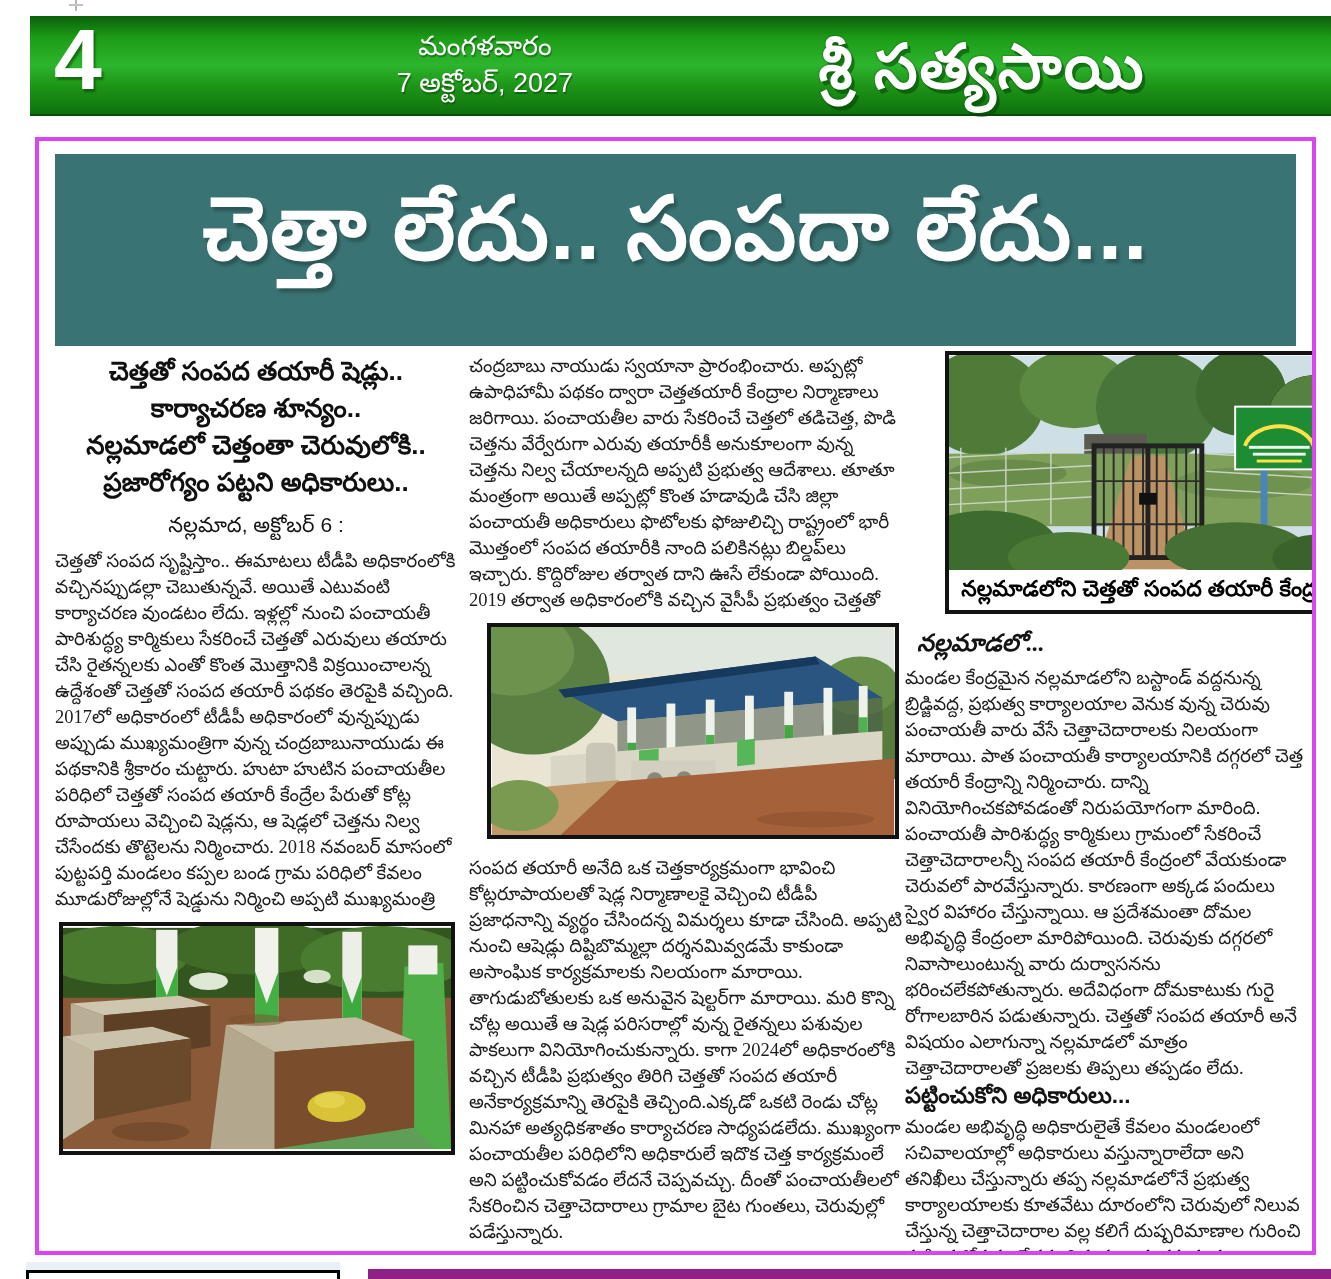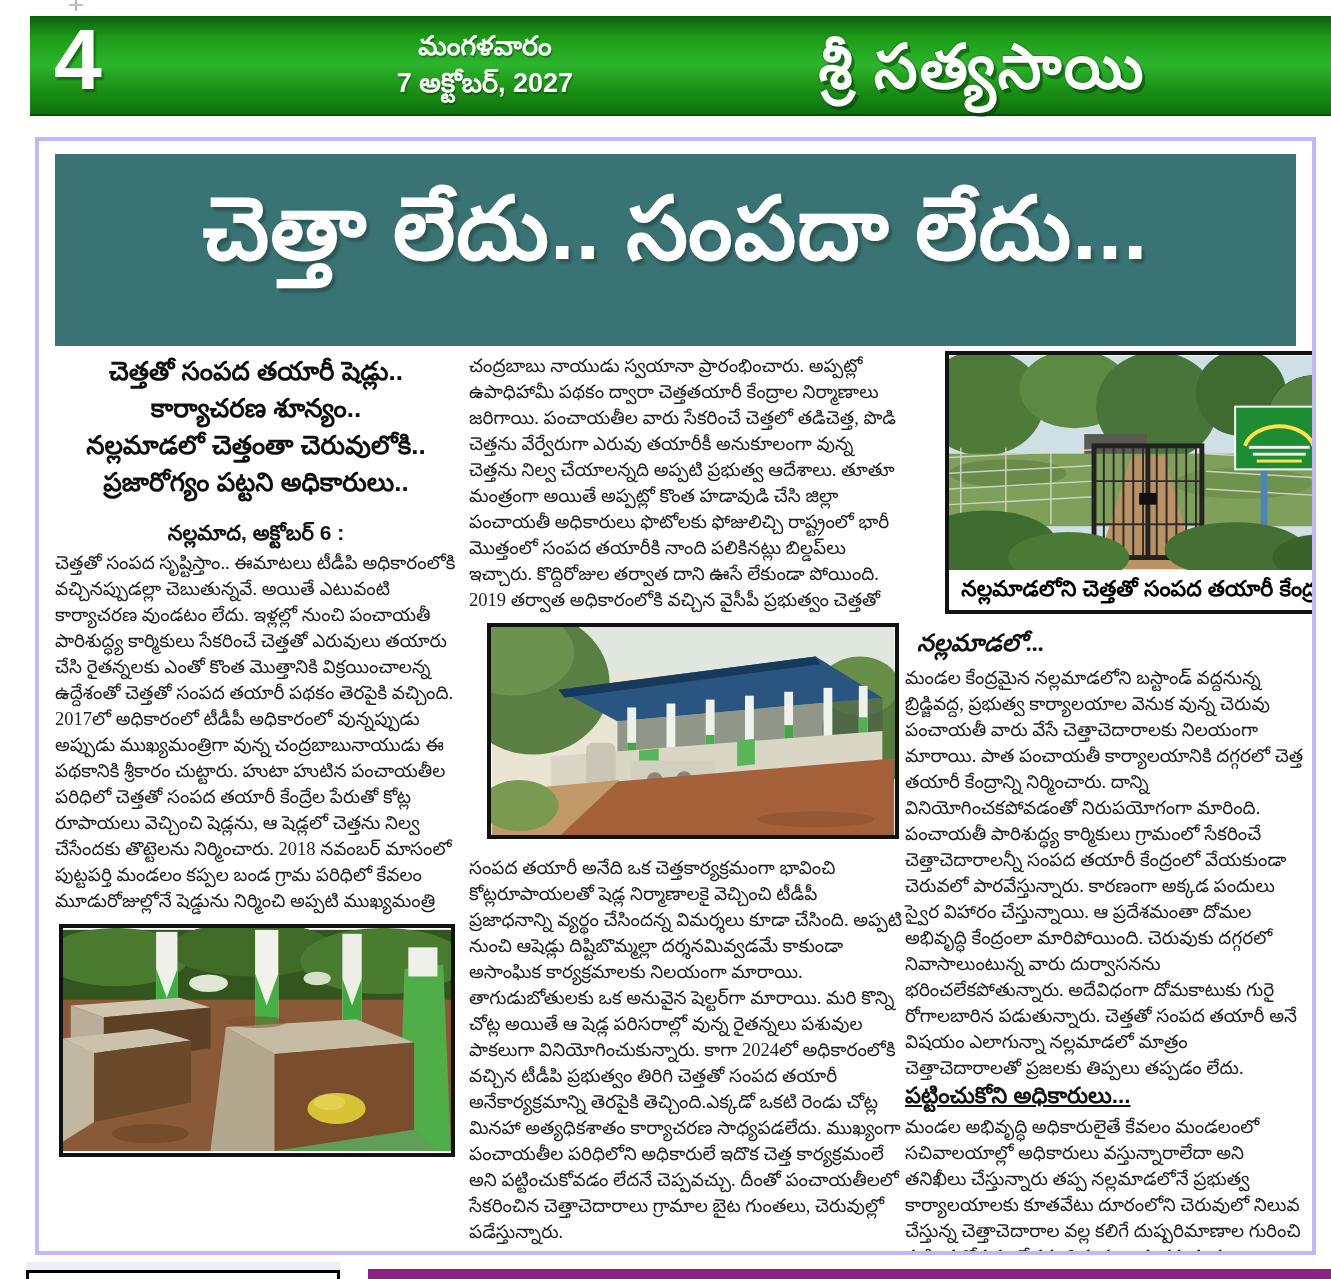--- a/index.html
+++ b/index.html
@@ -10,52 +10,52 @@
   .crop-v{position:absolute;left:75px;top:0;width:2px;height:11px;background:#b5b5b5;}
   .crop-h{position:absolute;left:69px;top:4px;width:14px;height:2px;background:#c2c2c2;}
 
   
   #header-bar{position:absolute;left:30px;top:16px;width:1301px;height:98px;
     background:linear-gradient(180deg,#0a5f0a 0%,#1d9c17 22%,#2db52d 50%,#1d9417 72%,#0e720e 100%);
     border-bottom:2px solid #0a4d0a;}
   #page-number{position:absolute;left:24px;top:-6px;font-size:86px;font-weight:900;color:#fff;
     text-shadow:2px 3px 2px rgba(0,40,0,.45);line-height:98px;}
   #date-block{position:absolute;left:240px;top:12px;width:430px;text-align:center;color:#fff;
-    font-weight:700;font-size:27px;line-height:37px;text-shadow:1px 2px 1px rgba(0,40,0,.4);}
+    font-weight:400;font-size:27px;line-height:37px;text-shadow:1px 2px 1px rgba(0,40,0,.4);}
   #masthead{position:absolute;left:622px;top:8px;width:660px;text-align:center;color:#fff;
     font-weight:800;font-size:62px;line-height:86px;letter-spacing:2px;
     text-shadow:3px 4px 0 rgba(0,60,0,.5),0 0 2px #0a4d0a;}
 
   
   #article-box{position:absolute;left:35px;top:137px;width:1273px;height:1110px;
-    border:4px solid #c4b5fd;background:#fff;overflow:hidden;}
+    border:4px solid #d946ef;background:#fff;overflow:hidden;}
 
   
   #banner{position:absolute;left:16px;top:13px;width:1241px;height:192px;background:#3a7373;overflow:hidden;}
   #banner .headline{margin:0;text-align:center;color:#ffffff;font-weight:800;font-size:88px;
     line-height:150px;white-space:nowrap;letter-spacing:1px;text-shadow:3px 4px 3px rgba(0,0,0,.25);}
 
   .col{position:absolute;top:212px;}
   #col1{left:16px;width:402px;}
   #col2{left:430px;width:434px;}
   #col3{left:866px;width:400px;top:210px;}
 
   .lead-lines{font-weight:700;font-size:26px;line-height:37px;text-align:center;color:#101010;}
-  .dateline{margin-top:20px;text-align:center;font-weight:700;font-size:21px;}
-  .body-para{margin-top:0;font-size:18.5px;line-height:26px;text-align:left;color:#1c1c1c;
+  .dateline{margin-top:12px;text-align:center;font-weight:400;font-size:21px;}
+  .body-para{margin-top:6px;font-size:18.5px;line-height:26px;text-align:left;color:#1c1c1c;
     font-family:"Liberation Serif",serif;}
 
   .photo-fig{border:4px solid #121212;background:#fff;margin-top:10px;box-sizing:border-box;}
   .photo-fig svg{display:block;width:100%;}
   .photo-caption{text-align:center;font-weight:700;font-size:22px;line-height:26px;padding:6px 4px 8px 4px;
     background:#fff;color:#000;}
 
   #col2 .photo-fig{margin-left:18px;width:412px;}
   .subhead-italic{font-weight:700;font-style:italic;font-size:24px;margin:10px 0 2px 12px;font-family:Liberation Serif, serif;}
-  .subhead-bold{font-weight:700;font-size:22.5px;margin:2px 0 0 0;text-decoration:underline;}
+  .subhead-bold{font-weight:700;font-size:22.5px;margin:2px 0 0 0;}
 
   
   #next-box-strip{position:absolute;left:26px;top:1262px;width:314px;height:8px;background:#e9eef7;}
   #next-box{position:absolute;left:26px;top:1270px;width:314px;height:9px;background:#ffffff;
     border:3px solid #000;border-bottom:none;box-sizing:border-box;}
   #purple-bar{position:absolute;left:368px;top:1269px;width:963px;height:10px;background:#8e2086;}
 </style>
 </head>
 <body>
 

